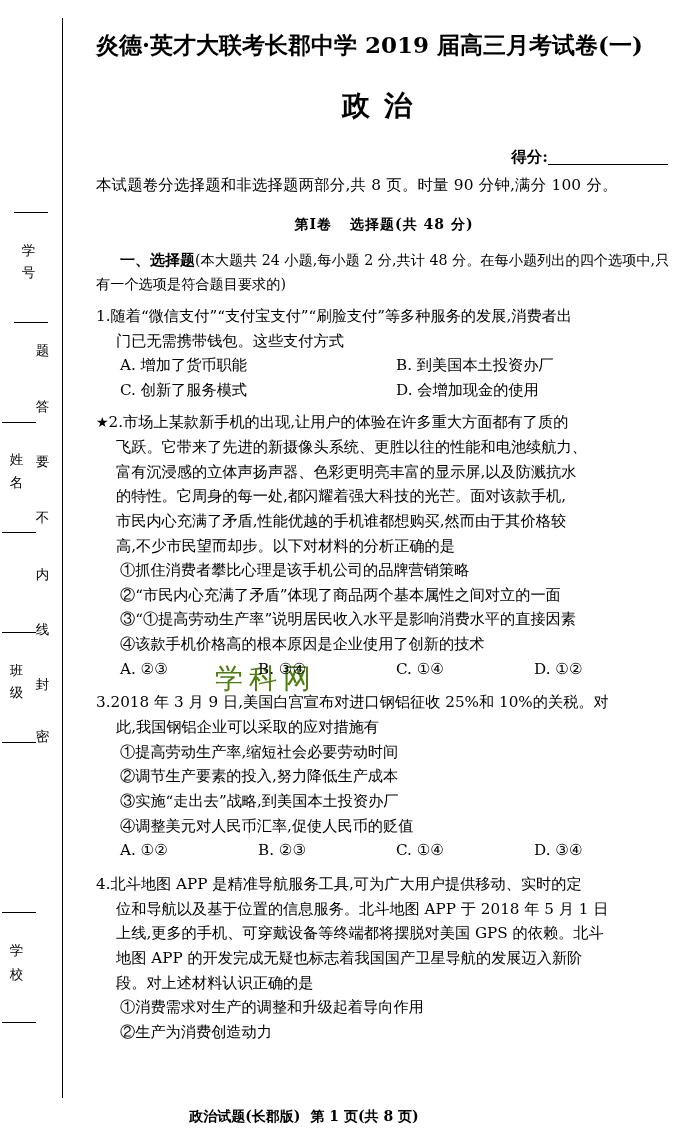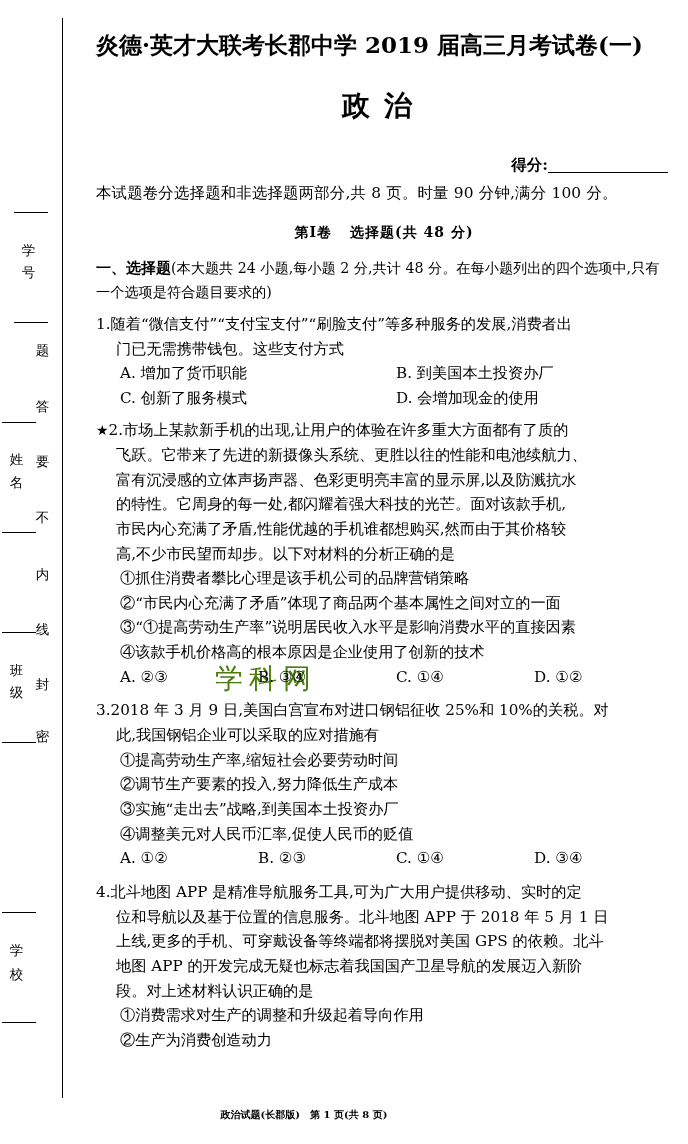--- a/index.html
+++ b/index.html
@@ -74,21 +74,21 @@
   .subject {
     text-align: center;
     font-size: 28px;
     font-weight: bold;
     letter-spacing: 14px;
     margin-top: 26px;
     font-family: "DejaVu Serif", "Liberation Serif", serif;
   }
   .score-line {
     text-align: right;
-    margin-top: 30px;
+    margin-top: 22px;
     font-size: 15.5px;
     font-weight: bold;
     padding-right: 4px;
   }
   .score-blank {
     display: inline-block;
     width: 120px;
     border-bottom: 1.2px solid #000;
     vertical-align: -3px;
   }
@@ -106,21 +106,21 @@
     letter-spacing: 1px;
   }
   .section-head .gap { display:inline-block; width: 18px; }
 
   .part-head {
     margin-top: 14px;
     font-size: 15px;
     line-height: 1.6;
     text-indent: 0;
   }
-  .part-head b { font-weight: bold; }
+  .part-head b { font-weight: bold; margin-left: 24px; }
   .part-head .small {
     font-size: 14.2px;
   }
 
   .q {
     margin-top: 8px;
     font-size: 15.2px;
     line-height: 1.62;
   }
   .q .body {
@@ -171,21 +171,21 @@
     user-select: none;
   }
 
   
   .footer {
     position: absolute;
     left: 0;
     top: 1108px;
     width: 608px;
     text-align: center;
-    font-size: 10px;
+    font-size: 14px;
     font-weight: bold;
   }
   .footer .fgap { display:inline-block; width:10px; }
 </style>
 </head>
 <body>
 
 <div class="page">
 
   <div class="sideline"></div>

